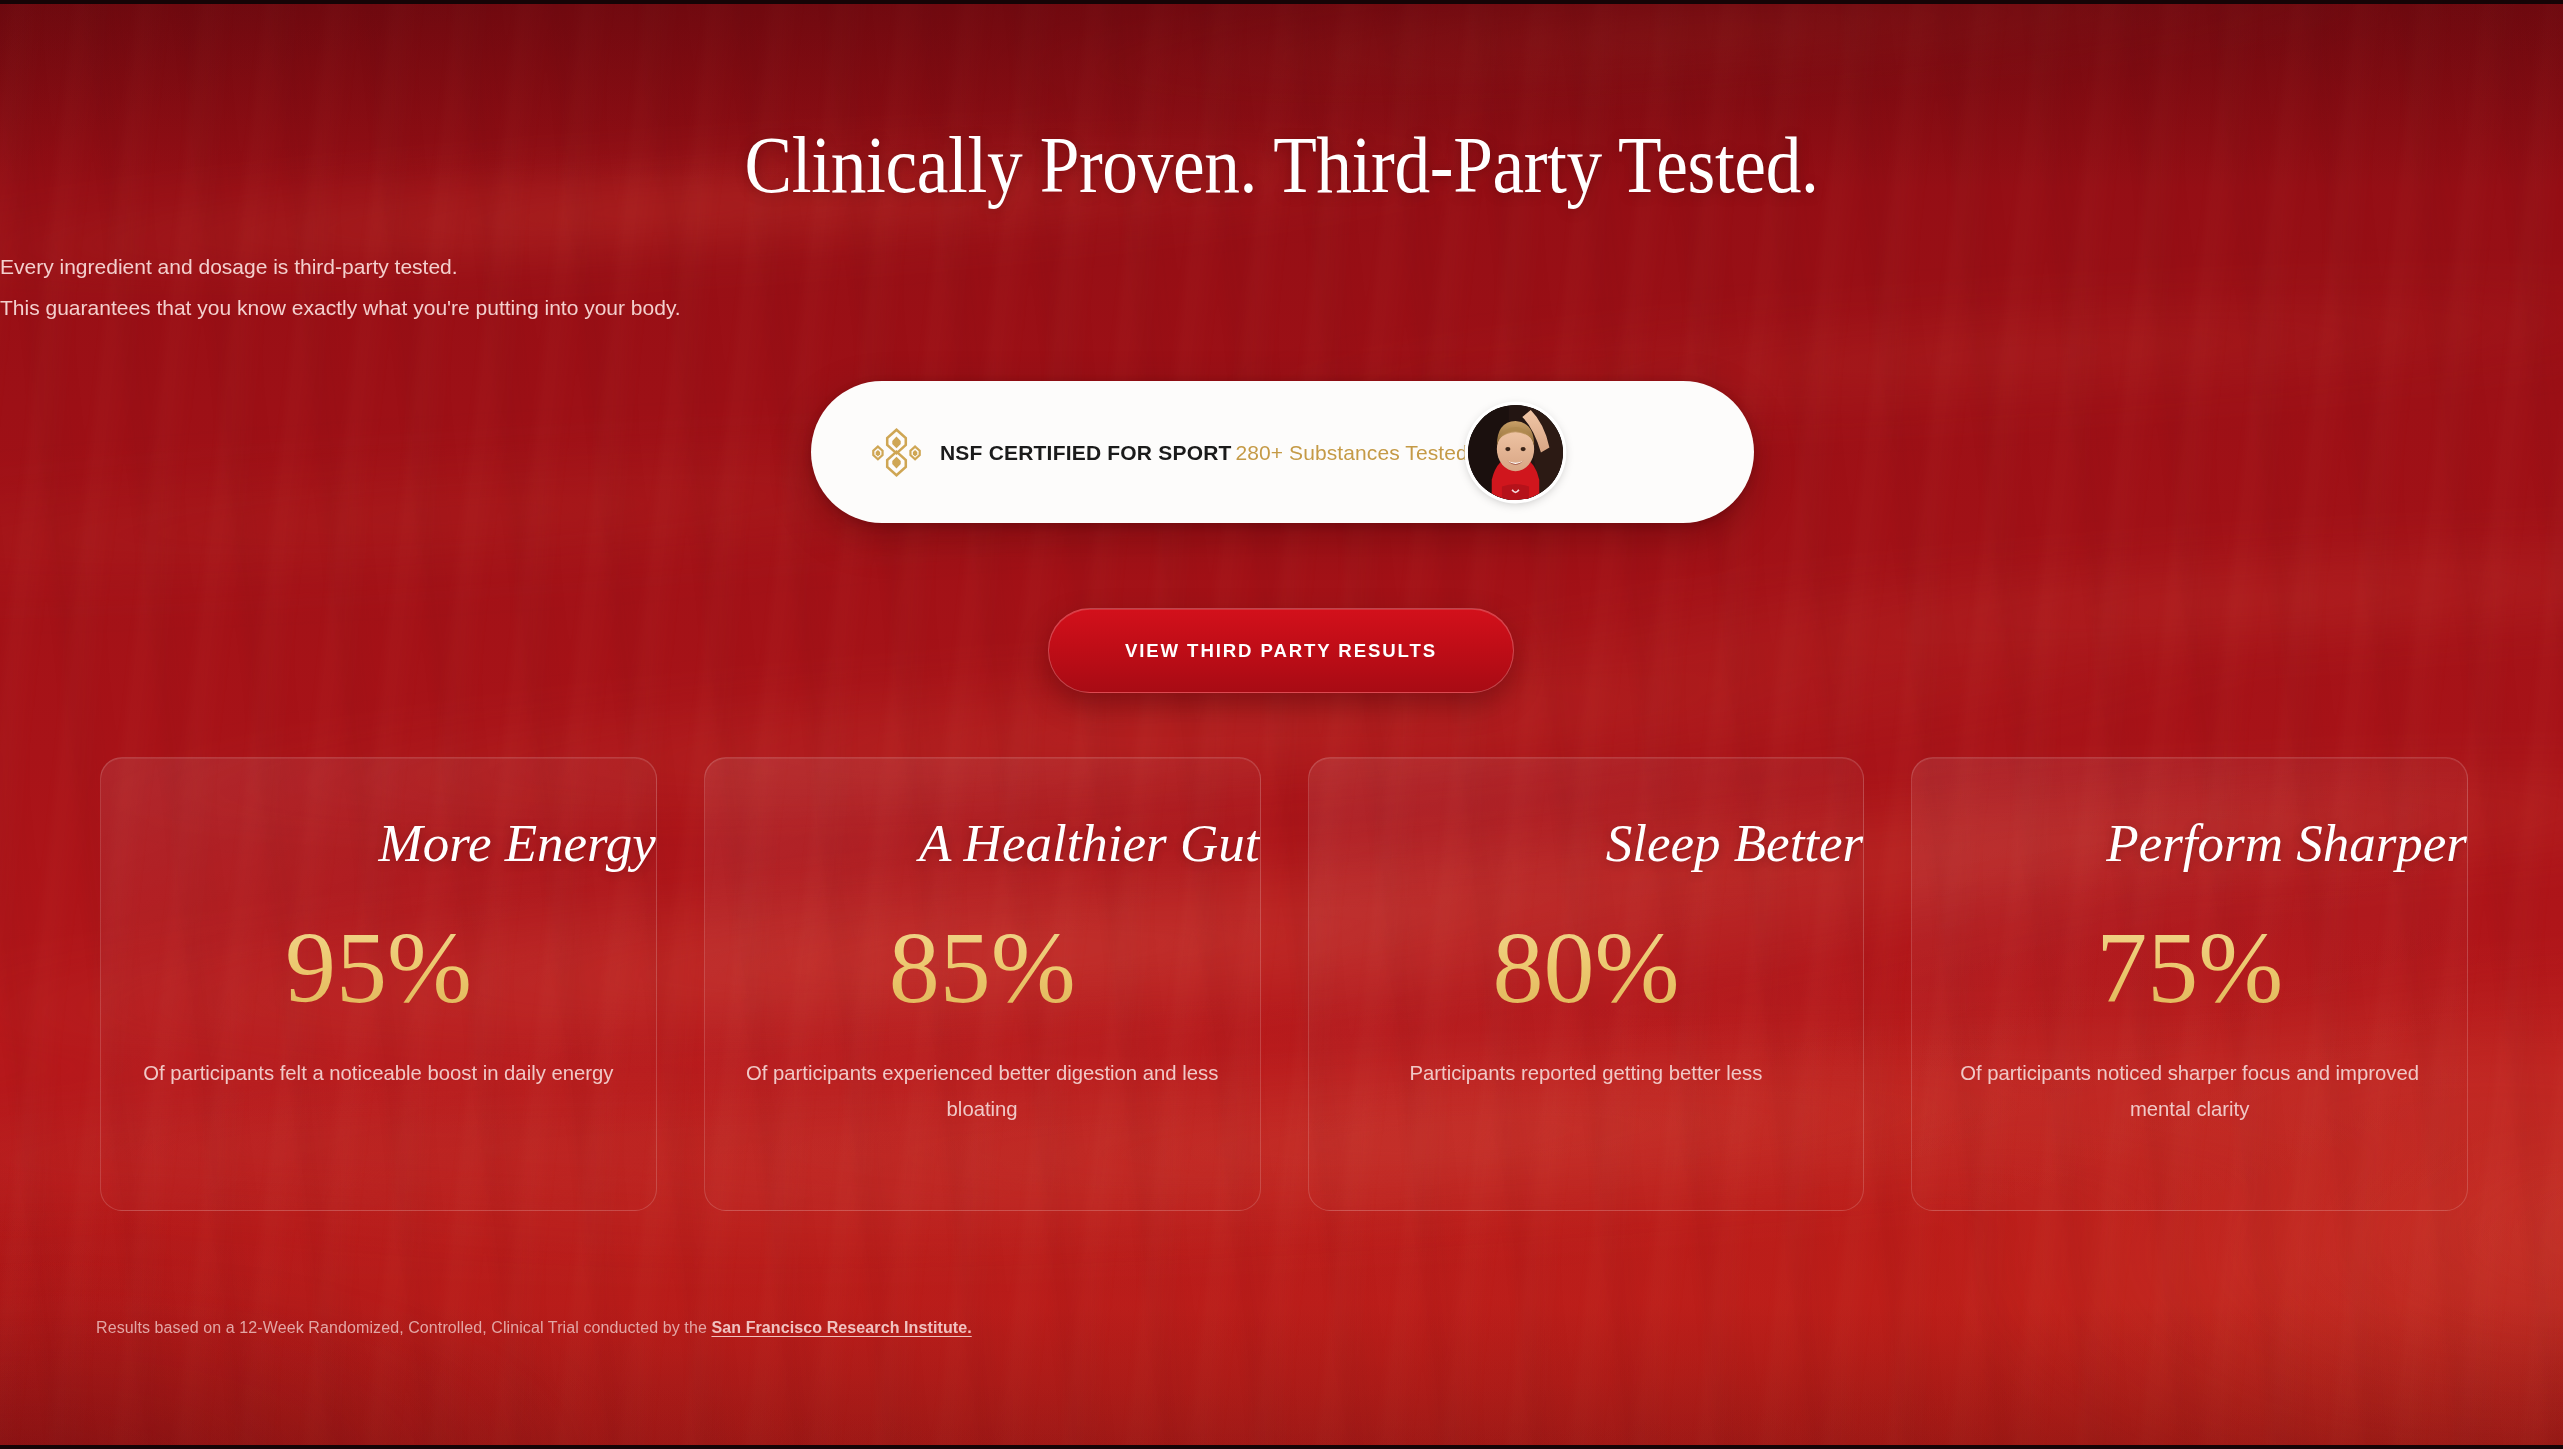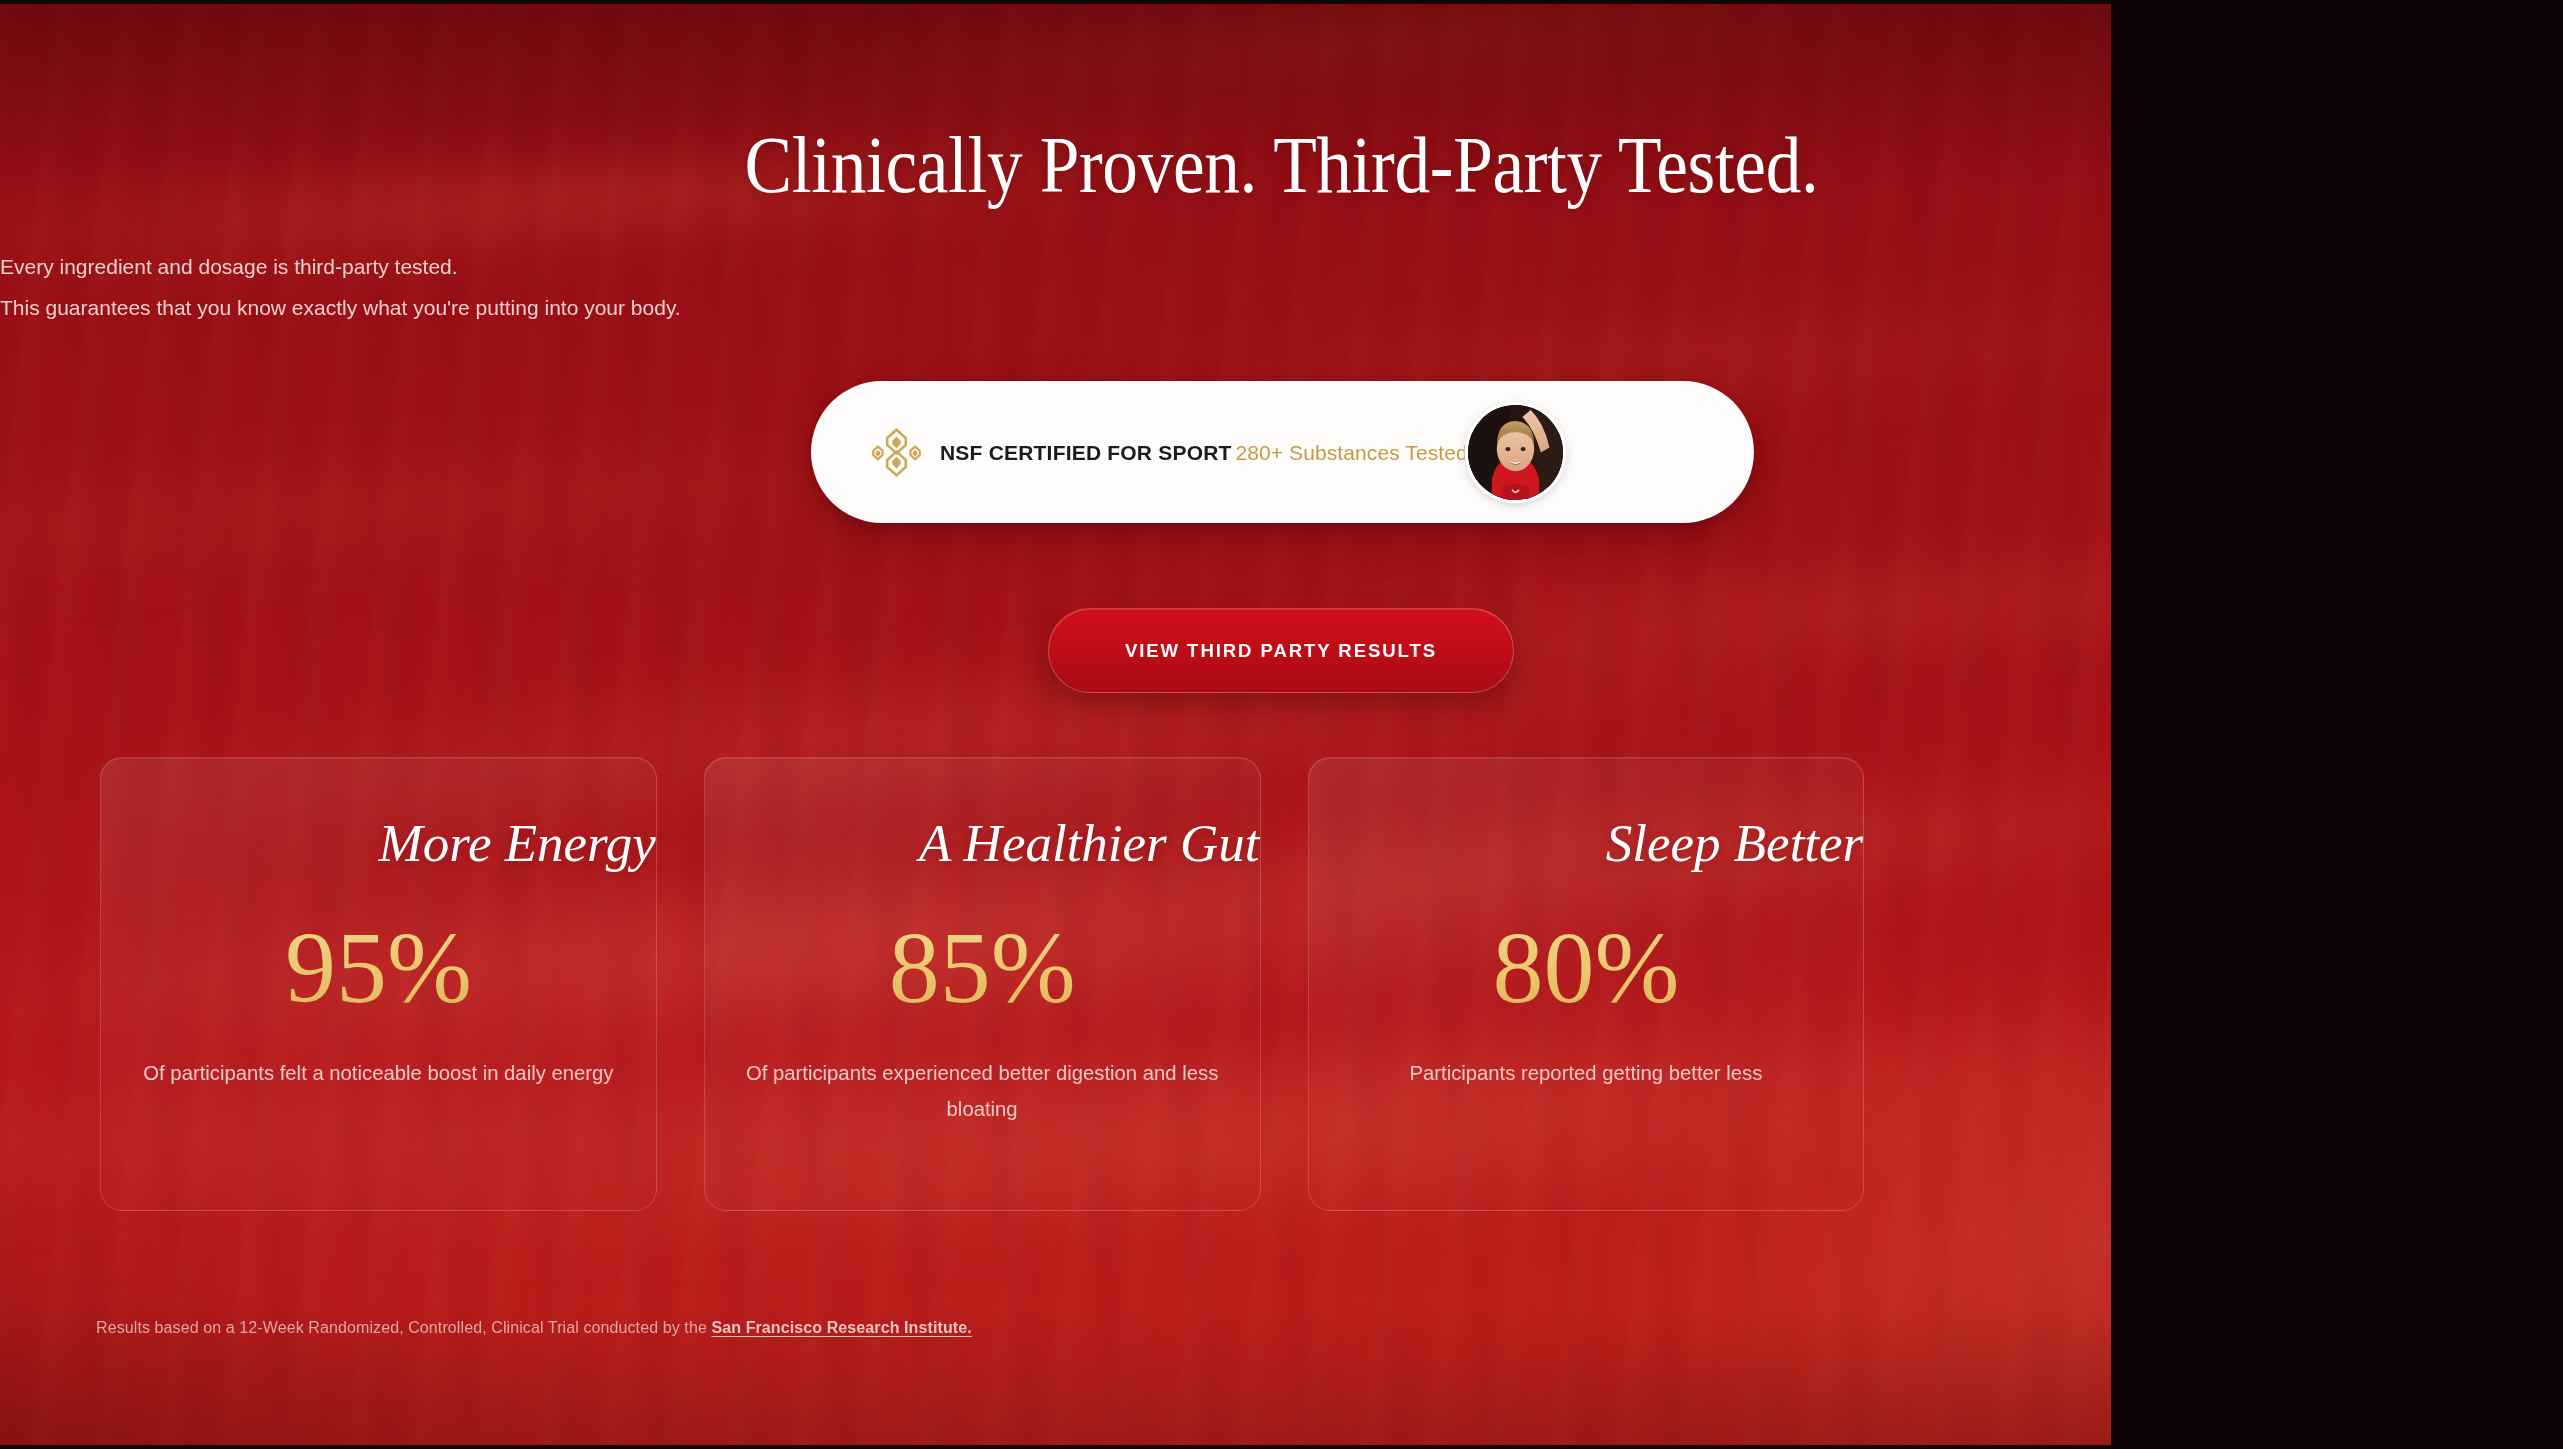--- a/index.html
+++ b/index.html
@@ -6,21 +6,21 @@
   html,body { width:2563px; height:1449px; overflow:hidden; }
   body {
     background:#0d0305;
     font-family:"Liberation Sans", sans-serif;
     -webkit-font-smoothing:antialiased;
   }
 
   
   .stage {
     position:absolute; inset:0;
-    width:2111px; height:1449px;
+    width:2563px; height:1449px;
     overflow:hidden;
     background:#9d1016;
   }
   .bg-base {
     position:absolute; inset:0;
     background:
       radial-gradient(120% 70% at 50% 112%, #c4231c 0%, rgba(196,35,28,0) 62%),
       radial-gradient(90% 55% at 18% 105%, #b51b19 0%, rgba(181,27,25,0) 60%),
       radial-gradient(80% 60% at 88% 100%, #bf2018 0%, rgba(191,32,24,0) 60%),
       linear-gradient(180deg, #8e0d14 0%, #9d1016 28%, #a81318 52%, #b5171a 74%, #a81417 100%);
@@ -293,20 +293,25 @@
       <div class="card">
         <div class="card-title">A Healthier Gut</div>
         <div class="card-stat">85%</div>
         <div class="card-desc">Of participants experienced better digestion and less bloating</div>
       </div>
       <div class="card">
         <div class="card-title">Sleep Better</div>
         <div class="card-stat">80%</div>
         <div class="card-desc">Participants reported getting better less</div>
       </div>
+      <div class="card">
+        <div class="card-title">Perform Sharper</div>
+        <div class="card-stat">75%</div>
+        <div class="card-desc">Of participants noticed sharper focus and improved mental clarity</div>
+      </div>
     </div>
 
     <div class="footnote">
       <span>Results based on a 12-Week Randomized, Controlled, Clinical Trial conducted by the </span><a>San Francisco Research Institute.</a>
     </div>
 
   </div>
 
   <div class="edge-top"></div>
   <div class="edge-bottom"></div>

